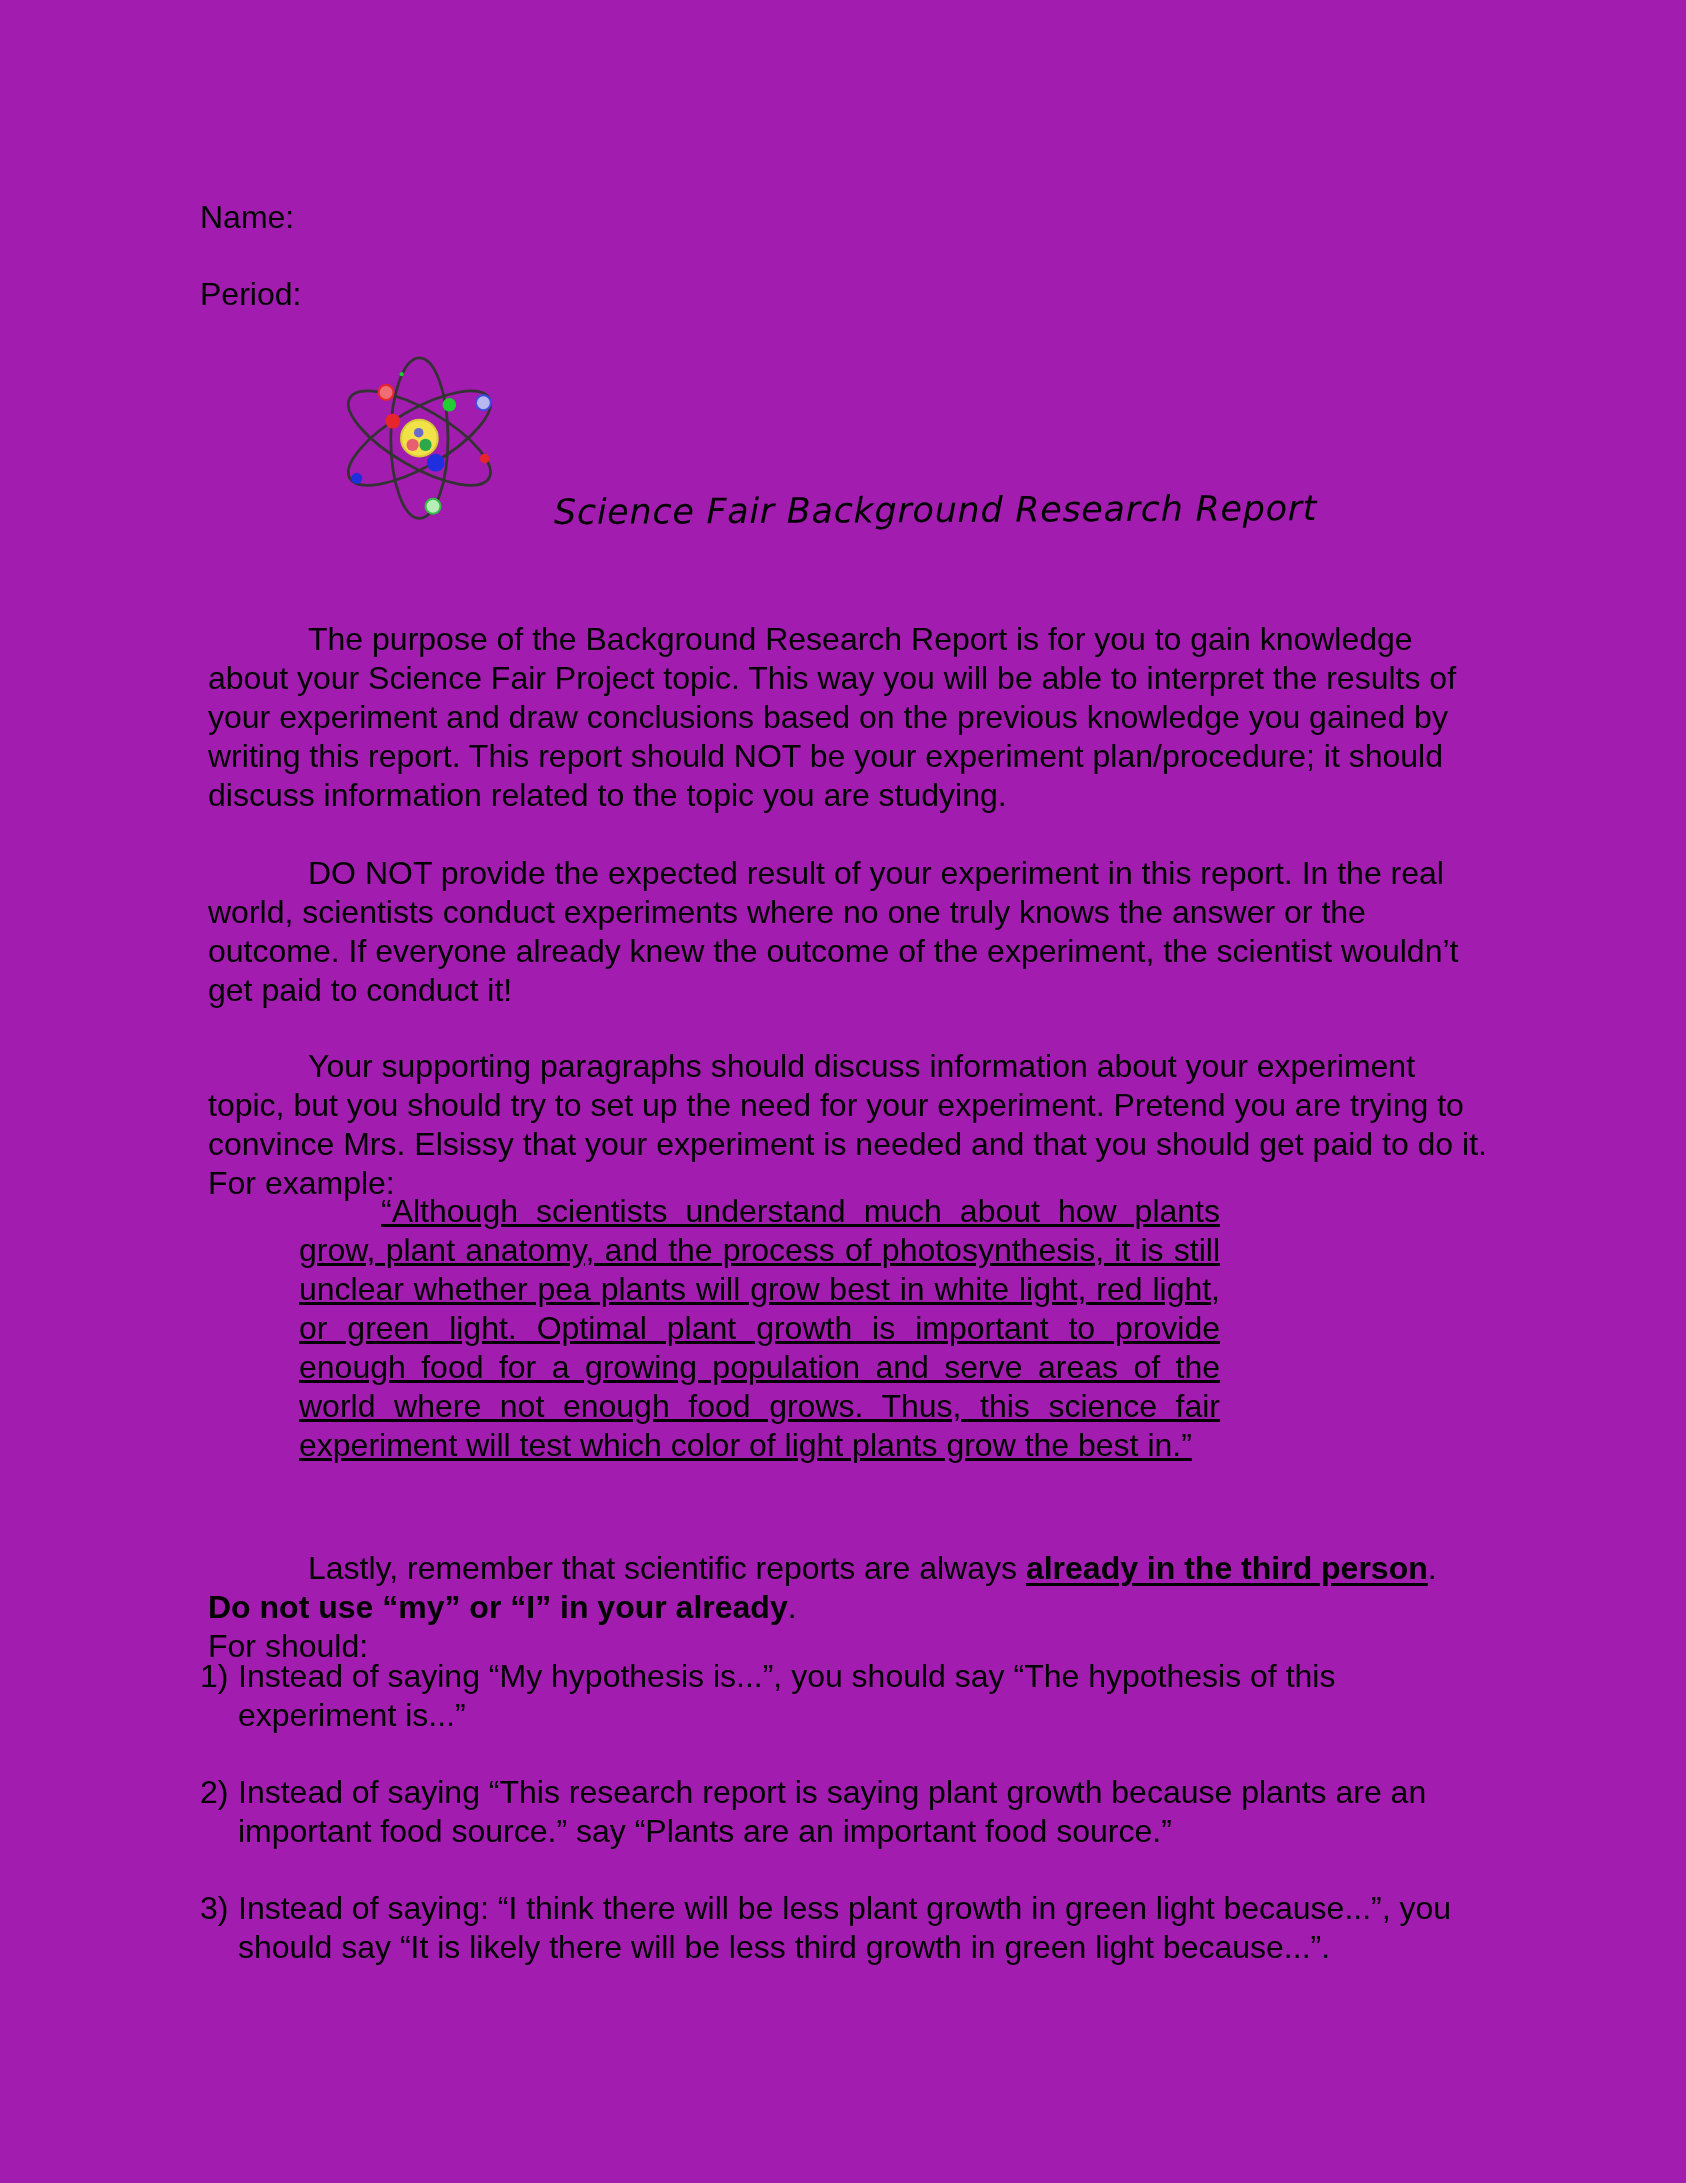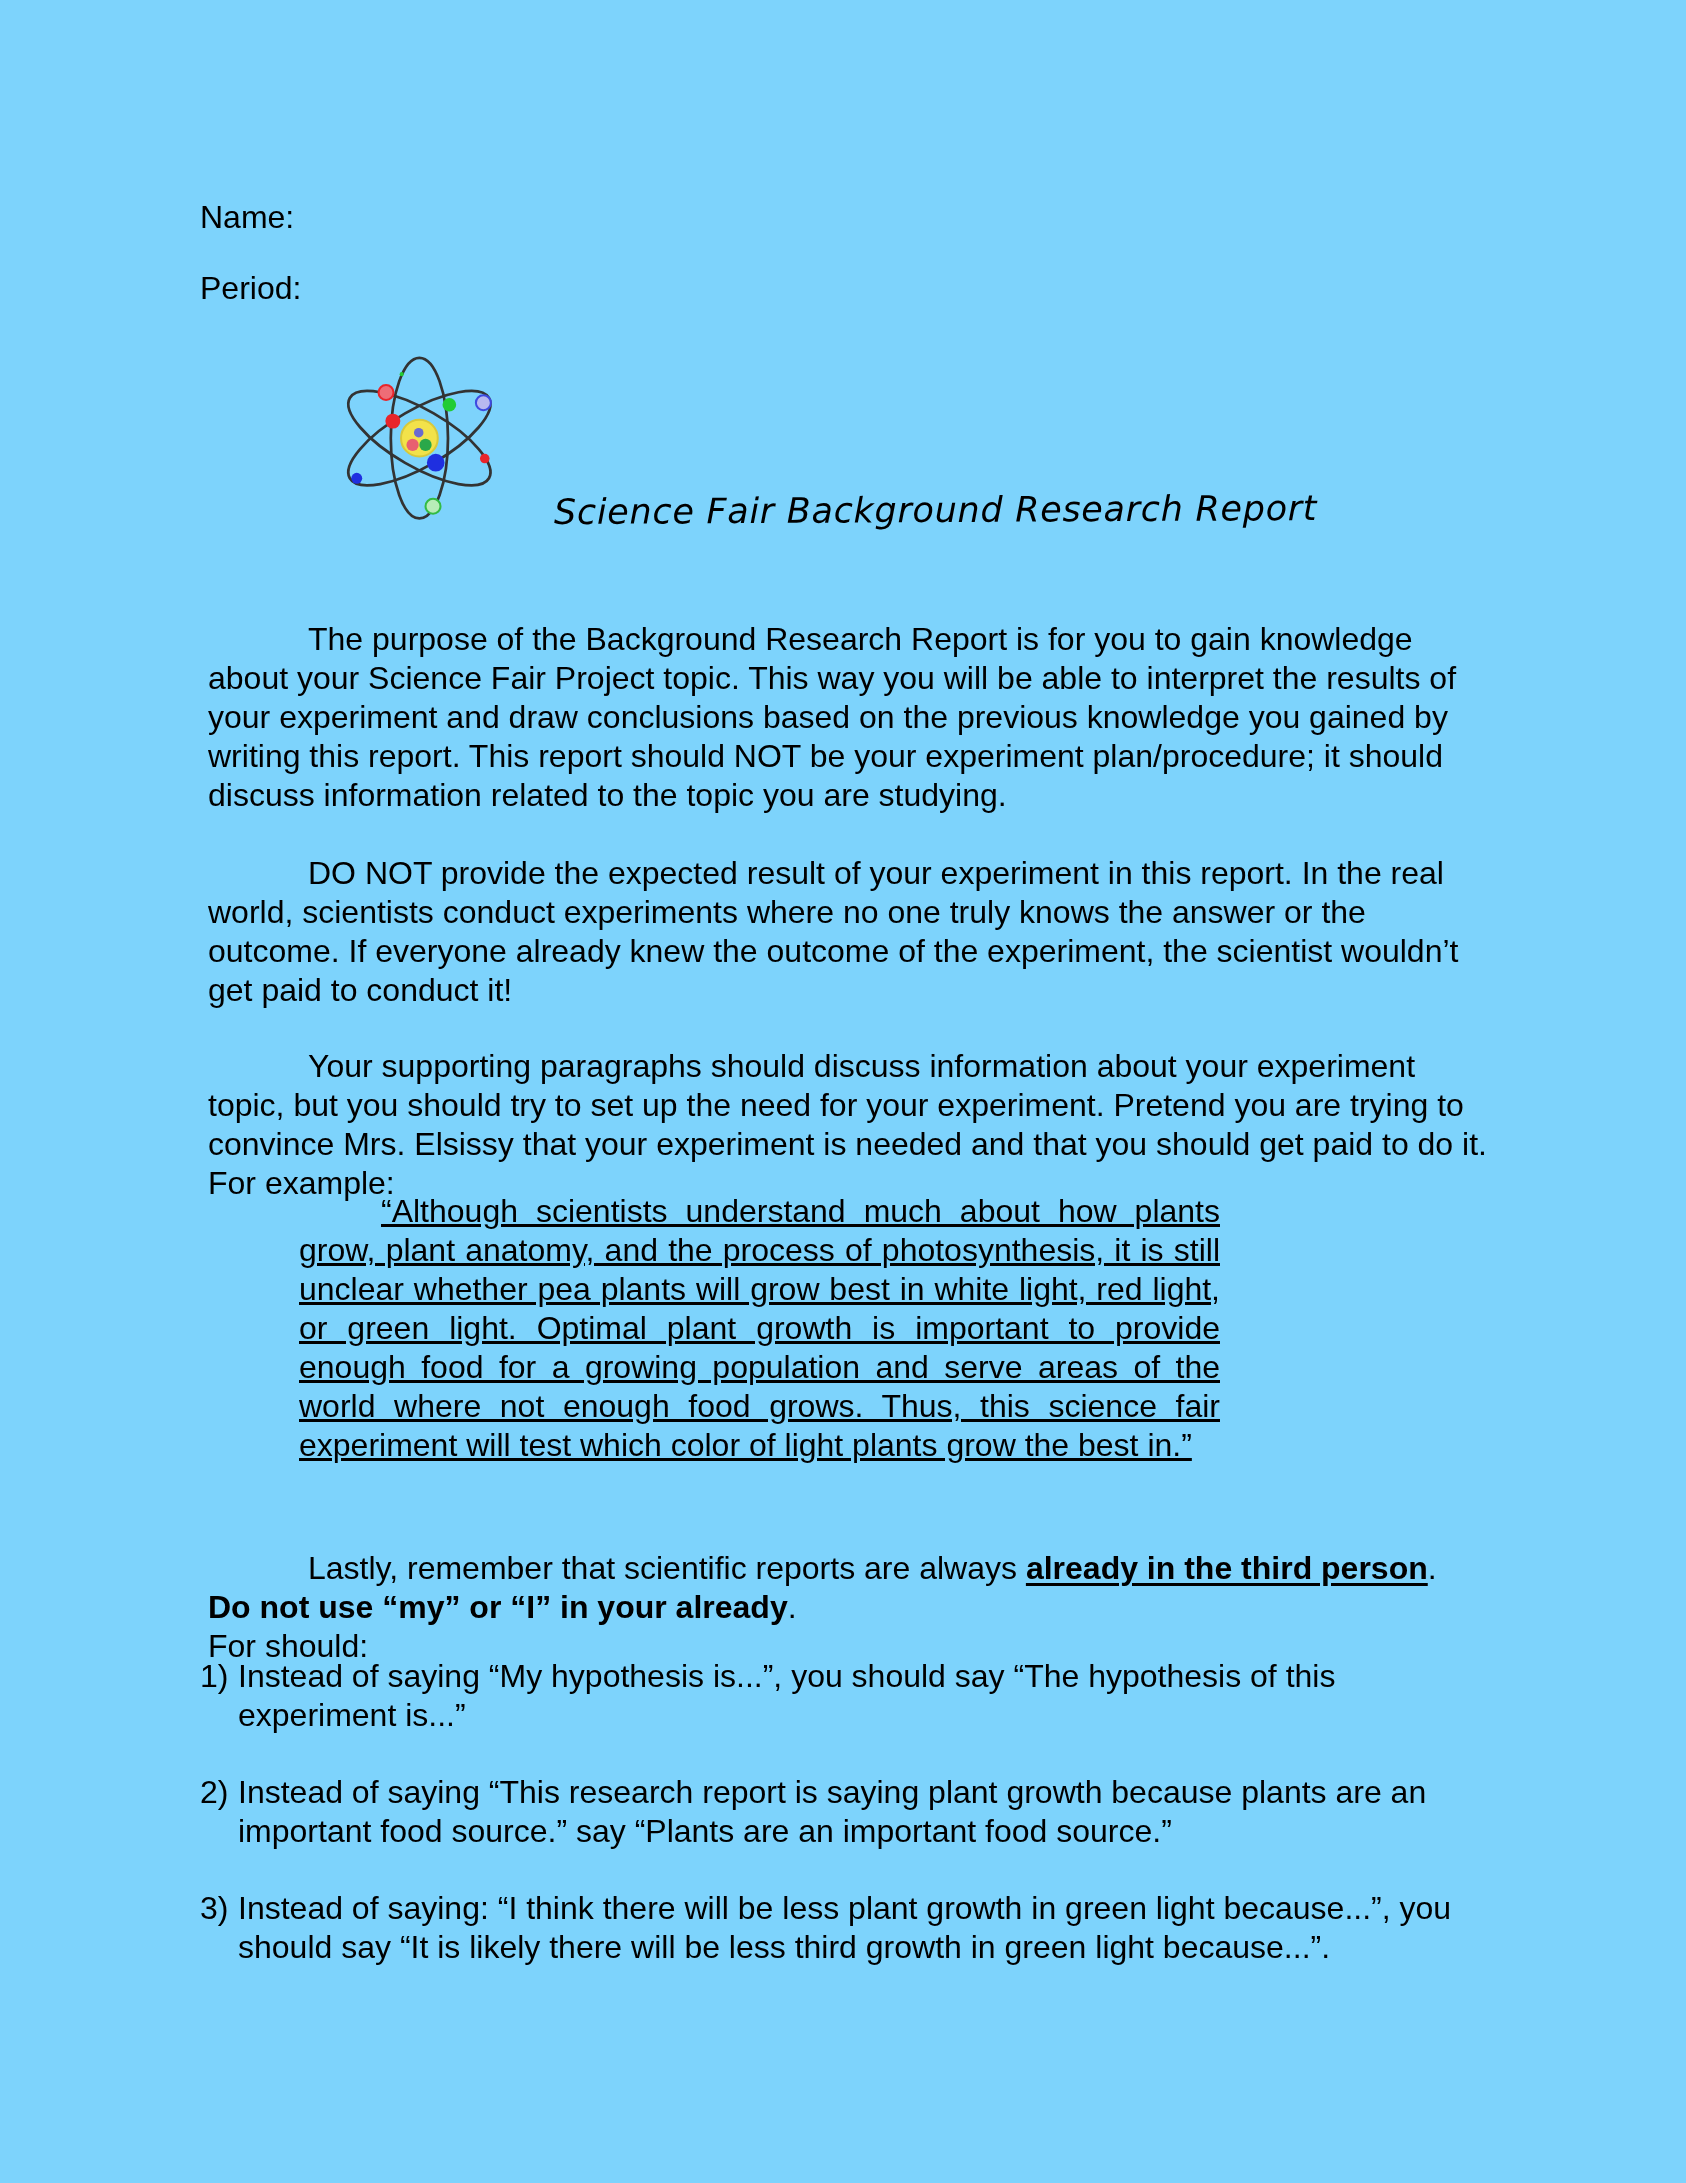--- a/index.html
+++ b/index.html
@@ -1,37 +1,37 @@
 <!DOCTYPE html>
 <html style="font-size:11px"><head>
 <meta charset="utf-8">
 <style>
   html, body { margin: 0; padding: 0; background: #ffffff; }
   body { width: 1687px; height: 2183px; position: relative; overflow: hidden;
          font-family: "Liberation Sans", sans-serif; color: #000; }
-  .page { position: absolute; left: 0; top: 0; width: 1687px; height: 2183px; background: #7dd3fc; }
+  .page { position: absolute; left: 0; top: 0; width: 1687px; height: 2183px; background: #a21caf; }
   .txt { position: absolute; left: 200px; width: 1289px; font-size: 32px; line-height: 39px; margin: 8px; }
   .field { position: absolute; left: 200px; font-size: 32px; line-height: 38px; }
   .indent { text-indent: 100px; }
   .quote { position: absolute; left: 299px; width: 921px; font-size: 32px; line-height: 39px; text-align: justify; text-align-last: left; margin: 0; text-decoration: underline; }
   .title { position: absolute; left: 554px; top: 490px; font-family: "DejaVu Sans", sans-serif; font-size: 35px; font-style: italic; letter-spacing: 0.7px; transform: rotate(-0.3deg); }
   .logo { position: absolute; left: 341px; top: 351px; width: 167px; height: 177px; }
   .bold { font-weight: bold; }
   .ul { font-weight: bold; text-decoration: underline; text-decoration-thickness: 2.7px; text-underline-offset: 4.1px; }
   .list { position: absolute; left: 200px; width: 1289px; font-size: 32px; line-height: 39px; margin: 0; }
   .list .num { position: absolute; left: 0; }
   .list .body { display: block; padding-left: 38px; }
 </style>
 </head>
 <body>
 
 <div class="page">
 
   <div class="field" style="top:198px;">Name:</div>
-  <div class="field" style="top:269px;">Period:</div>
+  <div class="field" style="top:275px;">Period:</div>
 
   <svg class="logo" viewBox="0 0 245 260">
     <g fill="none" stroke="#333" stroke-width="4">
       <ellipse cx="115" cy="128" rx="42" ry="118"></ellipse>
       <ellipse cx="115" cy="128" rx="42" ry="118" transform="rotate(60 115 128)"></ellipse>
       <ellipse cx="115" cy="128" rx="42" ry="118" transform="rotate(-60 115 128)"></ellipse>
     </g>
     <circle cx="115" cy="128" r="27" fill="#f2e24a" stroke="#d8c83a" stroke-width="3"></circle>
     <circle cx="105" cy="138" r="9" fill="#e86070"></circle>
     <circle cx="124" cy="138" r="9" fill="#2aa84a"></circle>

